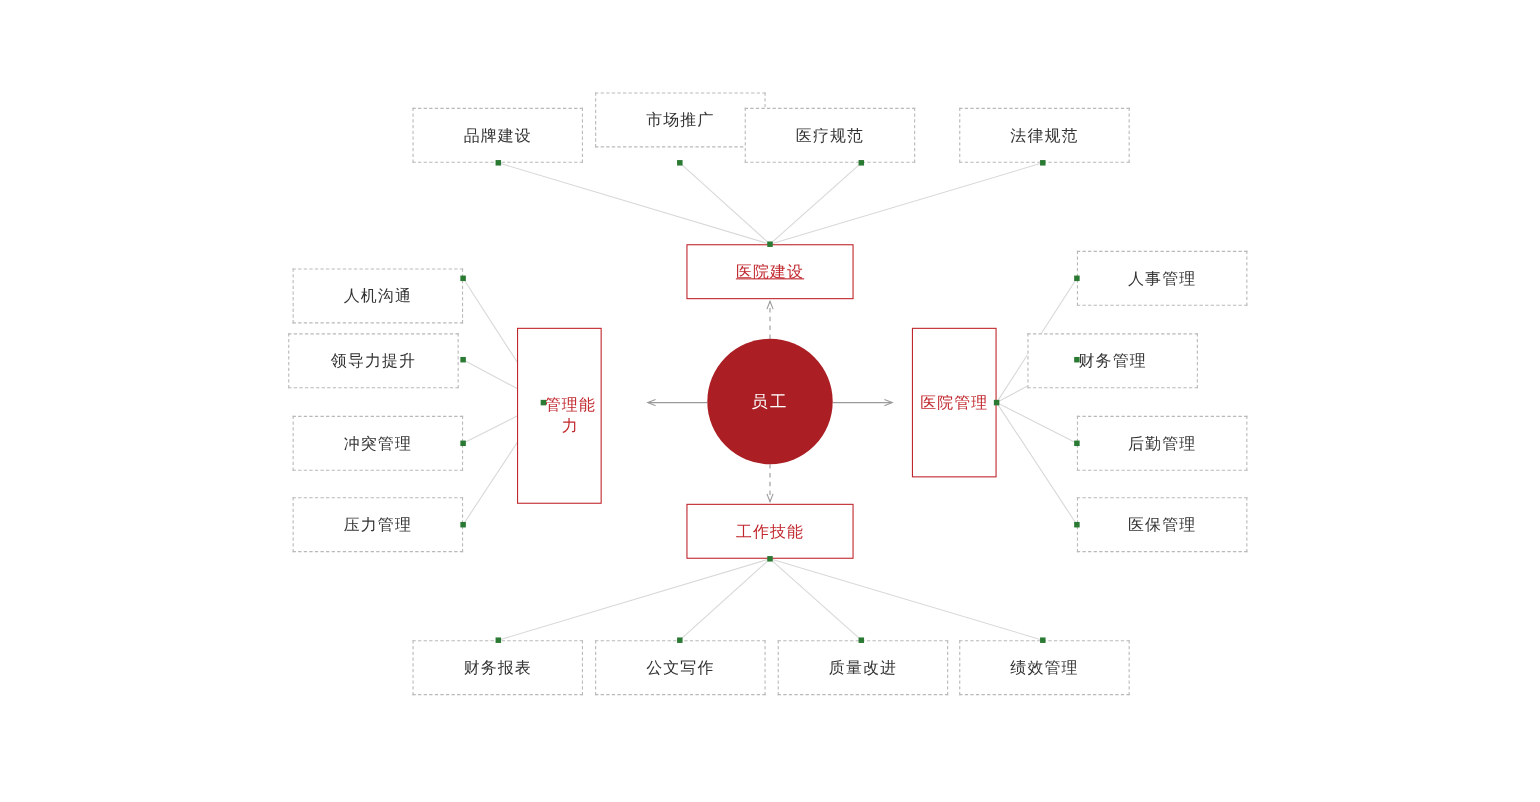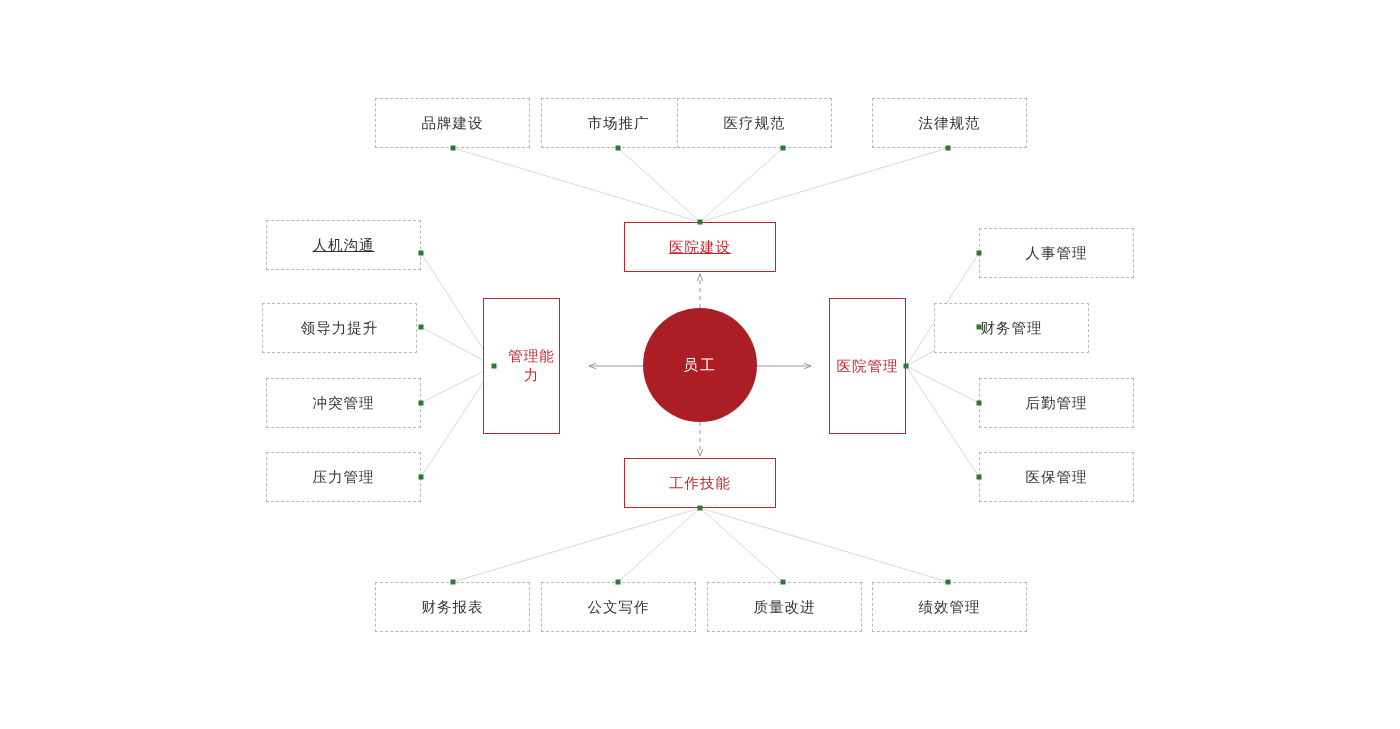--- a/index.html
+++ b/index.html
@@ -101,49 +101,49 @@
   </svg>
 
   <div id="node-layer">
       <div class="node center-node" style="left: 643px; top: 308px; width: 114px; height: 114px;">
         <span>员工</span>
       </div>
       <div class="node branch-node" style="left: 624px; top: 222px; width: 152px; height: 50px; text-decoration: underline;">
         <span>医院建设</span>
       </div>
       <div class="conn-dot" style="left: 700px; top: 222px;"></div>
-      <div class="node branch-node" style="left: 483px; top: 298px; width: 77px; height: 136px; padding-left: 20px;">
+      <div class="node branch-node" style="left: 470px; top: 298px; width: 77px; height: 160px; padding-left: 20px;">
         <span>管理能力</span>
       </div>
       <div class="conn-dot" style="left: 494px; top: 366px;"></div>
       <div class="node branch-node" style="left: 829px; top: 298px; width: 77px; height: 136px;">
         <span>医院管理</span>
       </div>
       <div class="conn-dot" style="left: 906px; top: 366px;"></div>
       <div class="node branch-node" style="left: 624px; top: 458px; width: 152px; height: 50px;">
         <span>工作技能</span>
       </div>
       <div class="conn-dot" style="left: 700px; top: 508px;"></div>
       <div class="node leaf-node" style="left: 375px; top: 98px; width: 155px; height: 50px; text-align: right;">
         <span>品牌建设</span>
       </div>
       <div class="conn-dot" style="left: 453px; top: 148px;"></div>
-      <div class="node leaf-node" style="left: 541px; top: 98px; width: 155px; height: 50px; align-items: center;">
+      <div class="node leaf-node" style="left: 541px; top: 84px; width: 155px; height: 50px; align-items: center;">
         <span>市场推广</span>
       </div>
       <div class="conn-dot" style="left: 618px; top: 148px;"></div>
       <div class="node leaf-node" style="left: 677px; top: 98px; width: 155px; height: 50px;">
         <span>医疗规范</span>
       </div>
       <div class="conn-dot" style="left: 783px; top: 148px;"></div>
       <div class="node leaf-node" style="left: 872px; top: 98px; width: 155px; height: 50px;">
         <span>法律规范</span>
       </div>
       <div class="conn-dot" style="left: 948px; top: 148px;"></div>
-      <div class="node leaf-node" style="left: 266px; top: 220px; width: 155px; height: 50px; text-decoration: underline;">
+      <div class="node leaf-node" style="left: 266px; top: 244px; width: 155px; height: 50px;">
         <span>人机沟通</span>
       </div>
       <div class="conn-dot" style="left: 421px; top: 253px;"></div>
       <div class="node leaf-node" style="left: 262px; top: 303px; width: 155px; height: 50px;">
         <span>领导力提升</span>
       </div>
       <div class="conn-dot" style="left: 421px; top: 327px;"></div>
       <div class="node leaf-node" style="left: 266px; top: 378px; width: 155px; height: 50px;">
         <span>冲突管理</span>
       </div>

